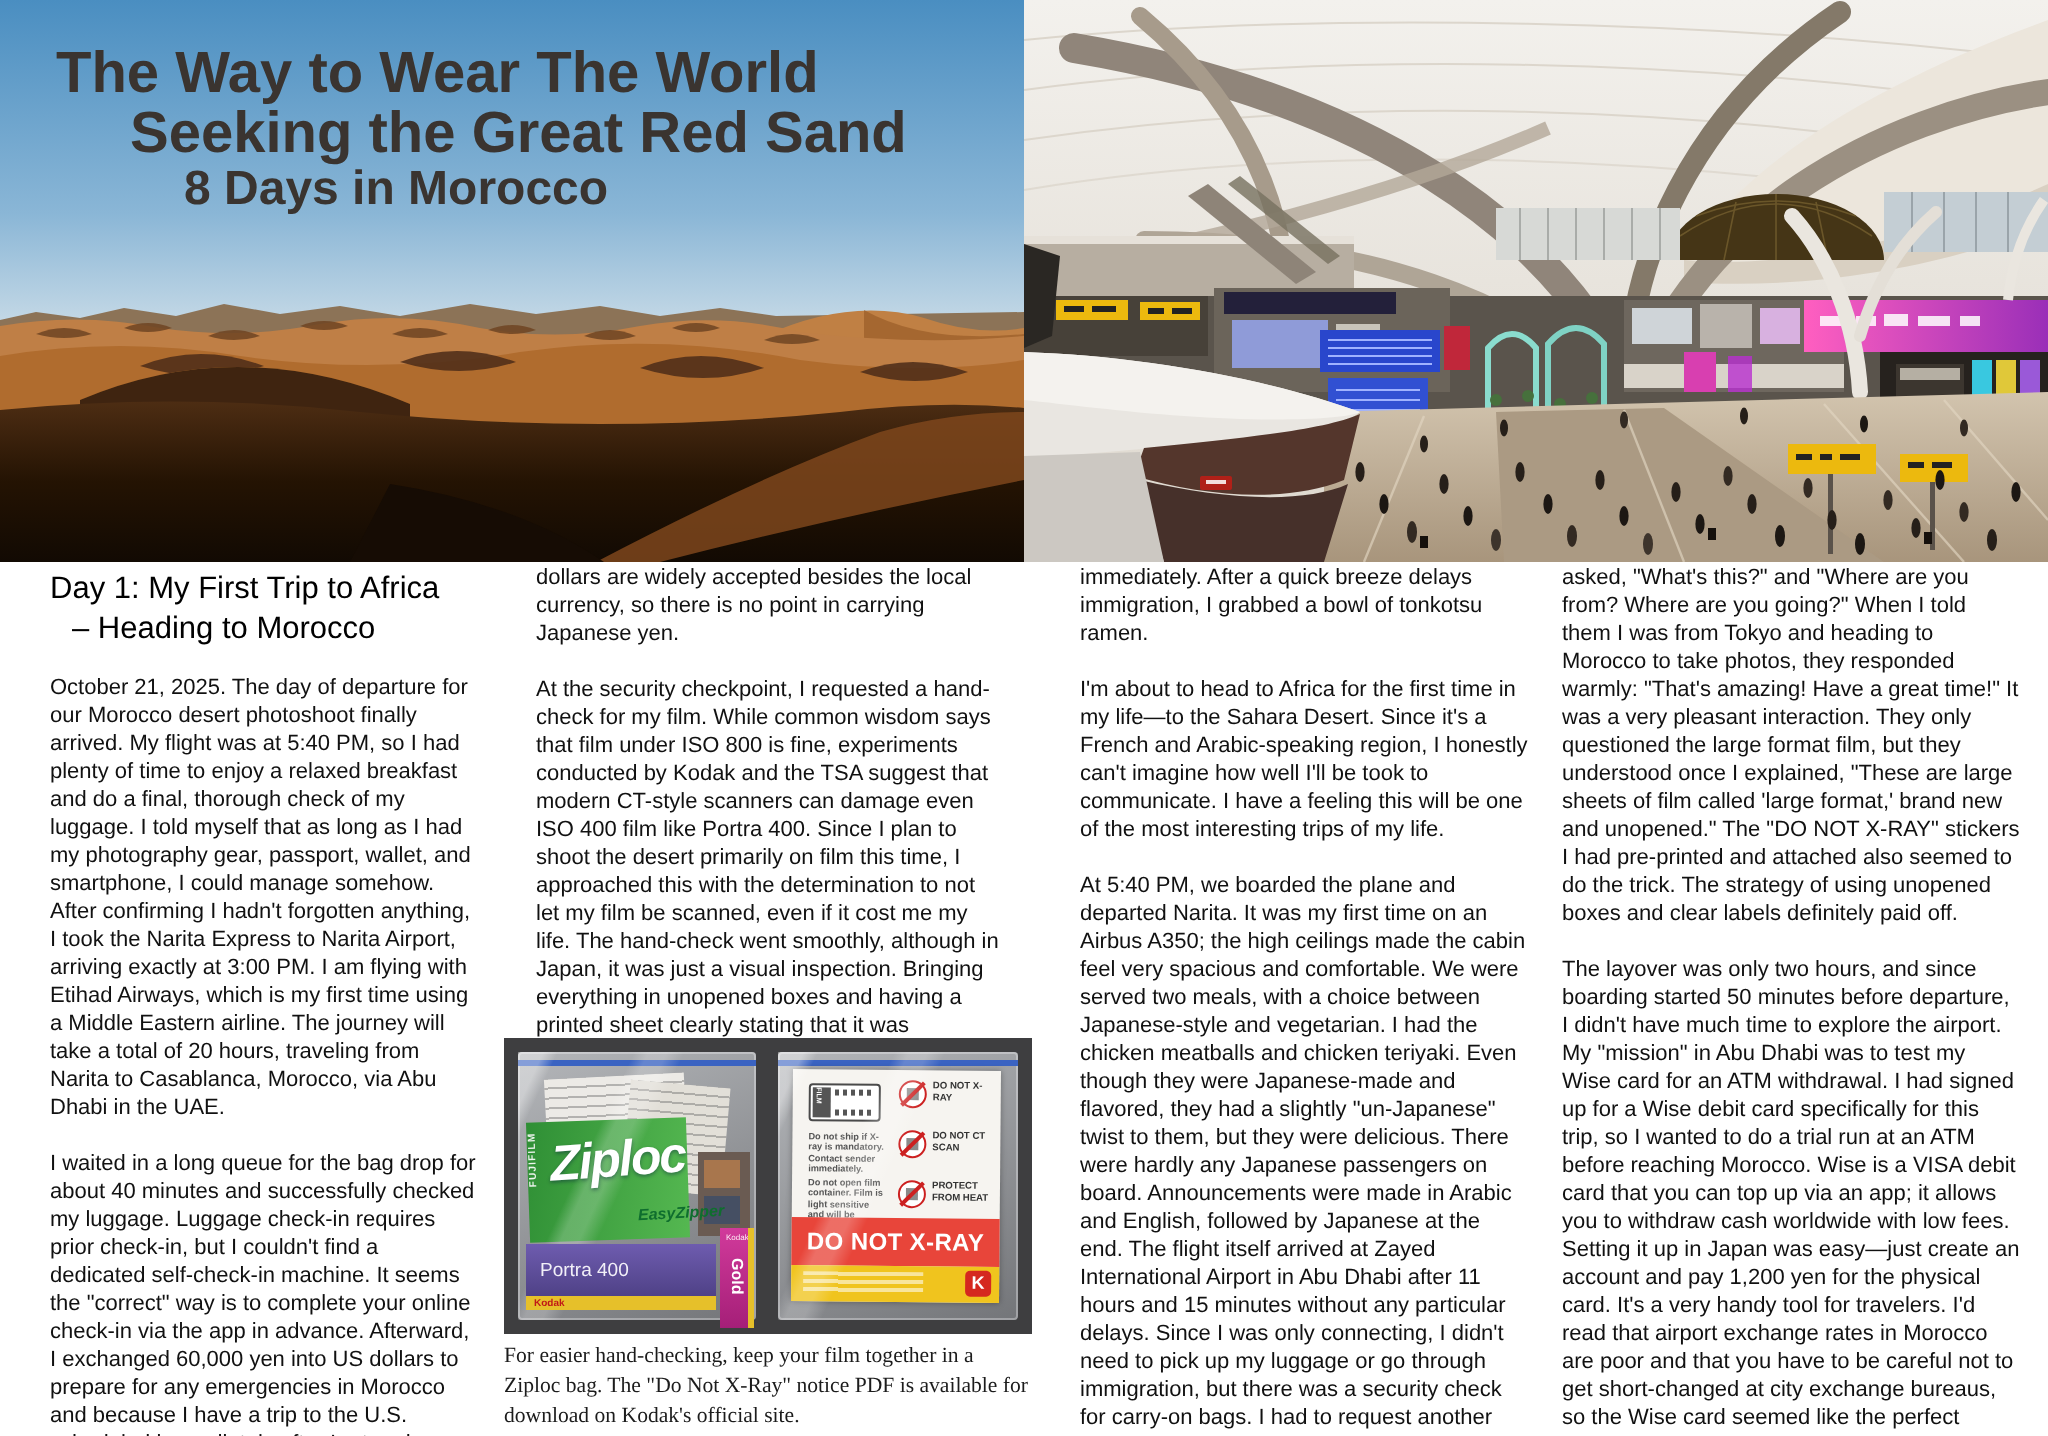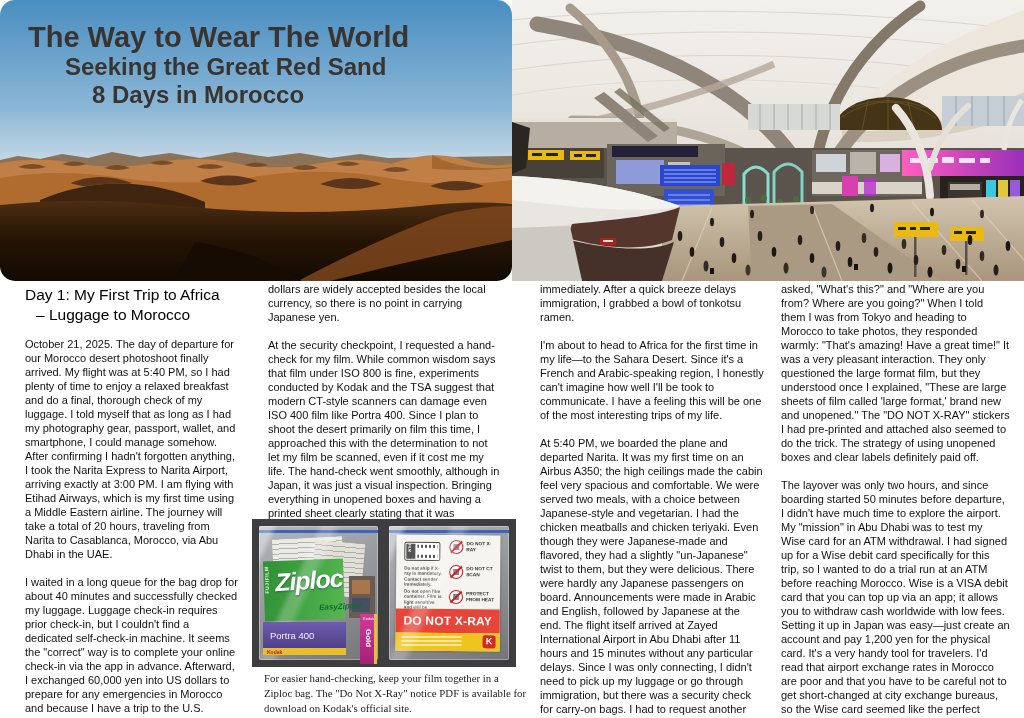--- a/index.html
+++ b/index.html
@@ -1,26 +1,26 @@
 <!DOCTYPE html>
 <html><head>
 <meta charset="utf-8">
 <style>
   html,body{margin:0;padding:0;background:#ffffff;}
   .page{position:relative;width:1024px;height:718px;background:#fff;overflow:hidden;
         font-family:"Liberation Sans",sans-serif;color:#151515;}
 
   
-  .hero-left{position:absolute;left:0;top:0;width:512px;height:281px;overflow:hidden;border-radius:15px;}
+  .hero-left{position:absolute;left:0;top:0;width:512px;height:281px;overflow:hidden;}
   .hero-right{position:absolute;left:512px;top:0;width:512px;height:281px;overflow:hidden;}
   .hero-left svg,.hero-right svg{display:block;}
 
   .hero-title{position:absolute;left:28px;top:22px;z-index:5;color:#3a3430;font-weight:bold;}
   .hero-title .t1{display:block;font-size:29px;line-height:30px;letter-spacing:0px;}
-  .hero-title .t2{display:block;font-size:24px;line-height:30px;padding-left:37px;}
+  .hero-title .t2{display:block;font-size:29px;line-height:30px;padding-left:37px;}
   .hero-title .t3{display:block;font-size:24px;line-height:26px;padding-left:64px;}
 
   
   .col{position:absolute;font-size:11px;line-height:14px;color:#111;}
   .col p{margin:0 0 14px 0;}
   #col1{left:25px;top:285px;width:214px;}
   #col2{left:268px;top:282px;width:233px;}
   #col3{left:540px;top:282px;width:224px;}
   #col4{left:781px;top:282px;width:229px;}
   .art-heading{margin:0 0 12px 0;font-size:15.5px;line-height:20px;color:#000;font-weight:normal;}
@@ -47,21 +47,21 @@
   .fuji-v{position:absolute;left:0px;top:5px;writing-mode:vertical-rl;transform:rotate(180deg);
         font-size:5px;font-weight:bold;letter-spacing:.6px;color:#eef4ee;}
   .ziploc{position:absolute;left:16px;top:40px;font-style:italic;font-weight:bold;font-size:25px;color:#fff;
         transform:rotate(-4deg);text-shadow:0 1px 2px rgba(0,20,60,.4);letter-spacing:-1px;z-index:3;}
   .ez{position:absolute;left:60px;top:76px;font-style:italic;font-weight:bold;font-size:8px;color:#0f6e2e;
         transform:rotate(-3deg);z-index:3;}
   .thumbs{position:absolute;left:90px;top:50px;width:26px;height:42px;background:#6a5b52;}
   .thumbs::before{content:"";position:absolute;left:3px;top:4px;width:18px;height:14px;background:#a8764d;}
   .thumbs::after{content:"";position:absolute;left:3px;top:22px;width:18px;height:14px;background:#454f63;}
 
-  .portra{position:absolute;left:4px;top:96px;width:83px;height:33px;background:linear-gradient(#6e5caf,#473a7c);z-index:2;}
+  .portra{position:absolute;left:4px;top:96px;width:95px;height:33px;background:linear-gradient(#6e5caf,#473a7c);z-index:2;}
   .portra .pt{position:absolute;left:7px;top:8px;font-size:9.5px;color:#f2f0f8;}
   .portra .ystrip{position:absolute;left:0;right:0;bottom:0;height:7px;background:#e6c02a;}
   .portra .kodak-red{position:absolute;left:4px;bottom:0px;font-size:5px;font-weight:bold;color:#c01818;z-index:2;}
   .gold{position:absolute;left:101px;top:88px;width:17px;height:50px;background:linear-gradient(#d13a9b,#a51f78);z-index:2;}
   .gold .gl{position:absolute;left:4px;top:15px;writing-mode:vertical-rl;font-size:8px;font-weight:bold;color:#fff;}
   .gold .kd{position:absolute;left:3px;top:2px;font-size:4px;color:#ffeef6;}
   .gold .ge{position:absolute;right:0;top:0;bottom:0;width:3px;background:#e6c02a;}
 
   .sheet{position:absolute;left:7px;top:9px;width:104px;height:116px;background:#f6f4f0;transform:rotate(.5deg);
          box-shadow:0 0 3px rgba(0,0,0,.35);}
@@ -80,21 +80,21 @@
   .ntext{position:absolute;left:8px;width:38px;font-size:4.6px;line-height:5.4px;color:#555;font-weight:bold;}
   .n1{top:31px;} .n2{top:54px;}
   .banner{position:absolute;left:0;top:74px;width:104px;height:24px;background:#e8453a;
           display:flex;align-items:center;justify-content:center;font-size:12px;font-weight:bold;color:#fff;letter-spacing:.2px;}
   .yellowband{position:absolute;left:0;top:98px;width:104px;height:18px;background:#f0c41e;}
   .yellowband .faint{position:absolute;left:6px;top:3px;width:60px;height:11px;
           background:repeating-linear-gradient(rgba(255,255,255,.8) 0 2px,rgba(0,0,0,0) 2px 4px);opacity:.7;}
   .klogo{position:absolute;right:4px;top:2px;width:13px;height:13px;background:#d5281f;border-radius:2.5px;
          color:#fff;font-weight:bold;font-size:9px;text-align:center;line-height:13px;}
 
-  .figcaption{position:absolute;left:264px;top:671px;width:264px;font-family:"Liberation Serif",serif;
+  .figcaption{position:absolute;left:252px;top:671px;width:264px;font-family:"Liberation Serif",serif;
          font-size:10.8px;line-height:15px;color:#1c1c1c;}
 </style>
 </head>
 <body>
 
 <div class="page">
 
   <div class="hero-left">
     <svg width="512" height="281" viewBox="0 0 512 281" preserveAspectRatio="none">
       <defs>
@@ -334,21 +334,21 @@
         <path d="M0,228 L58,226 L70,281 L0,281 Z" fill="#ccc8c2"></path>
         <rect x="88" y="238" width="16" height="7" rx="1" fill="#b02018"></rect>
         <rect x="91" y="240" width="10" height="2" fill="#fff" opacity=".85"></rect>
       </g>
     </svg>
   </div>
 
   <section class="col" id="col1">
     <h2 class="art-heading">
       <span class="hl">Day 1: My First Trip to Africa</span>
-      <span class="hl hl2">– Luggage to Morocco</span>
+      <span class="hl hl2">– Heading to Morocco</span>
     </h2>
     <p>October 21, 2025. The day of departure for our Morocco desert photoshoot finally arrived. My flight was at 5:40 PM, so I had plenty of time to enjoy a relaxed breakfast and do a final, thorough check of my luggage. I told myself that as long as I had my photography gear, passport, wallet, and smartphone, I could manage somehow. After confirming I hadn't forgotten anything, I took the Narita Express to Narita Airport, arriving exactly at 3:00 PM. I am flying with Etihad Airways, which is my first time using a Middle Eastern airline. The journey will take a total of 20 hours, traveling from Narita to Casablanca, Morocco, via Abu Dhabi in the UAE.</p>
     <p>I waited in a long queue for the bag drop for about 40 minutes and successfully checked my luggage. Luggage check-in requires prior check-in, but I couldn't find a dedicated self-check-in machine. It seems the "correct" way is to complete your online check-in via the app in advance. Afterward, I exchanged 60,000 yen into US dollars to prepare for any emergencies in Morocco and because I have a trip to the U.S. scheduled immediately after I return home. In Morocco, only Euros and US</p>
   </section>
 
   <section class="col" id="col2">
     <p>dollars are widely accepted besides the local currency, so there is no point in carrying Japanese yen.</p>
     <p>At the security checkpoint, I requested a hand-check for my film. While common wisdom says that film under ISO 800 is fine, experiments conducted by Kodak and the TSA suggest that modern CT-style scanners can damage even ISO 400 film like Portra 400. Since I plan to shoot the desert primarily on film this time, I approached this with the determination to not let my film be scanned, even if it cost me my life. The hand-check went smoothly, although in Japan, it was just a visual inspection. Bringing everything in unopened boxes and having a printed sheet clearly stating that it was photographic film helped me get the "OK"</p>
   </section>
 

